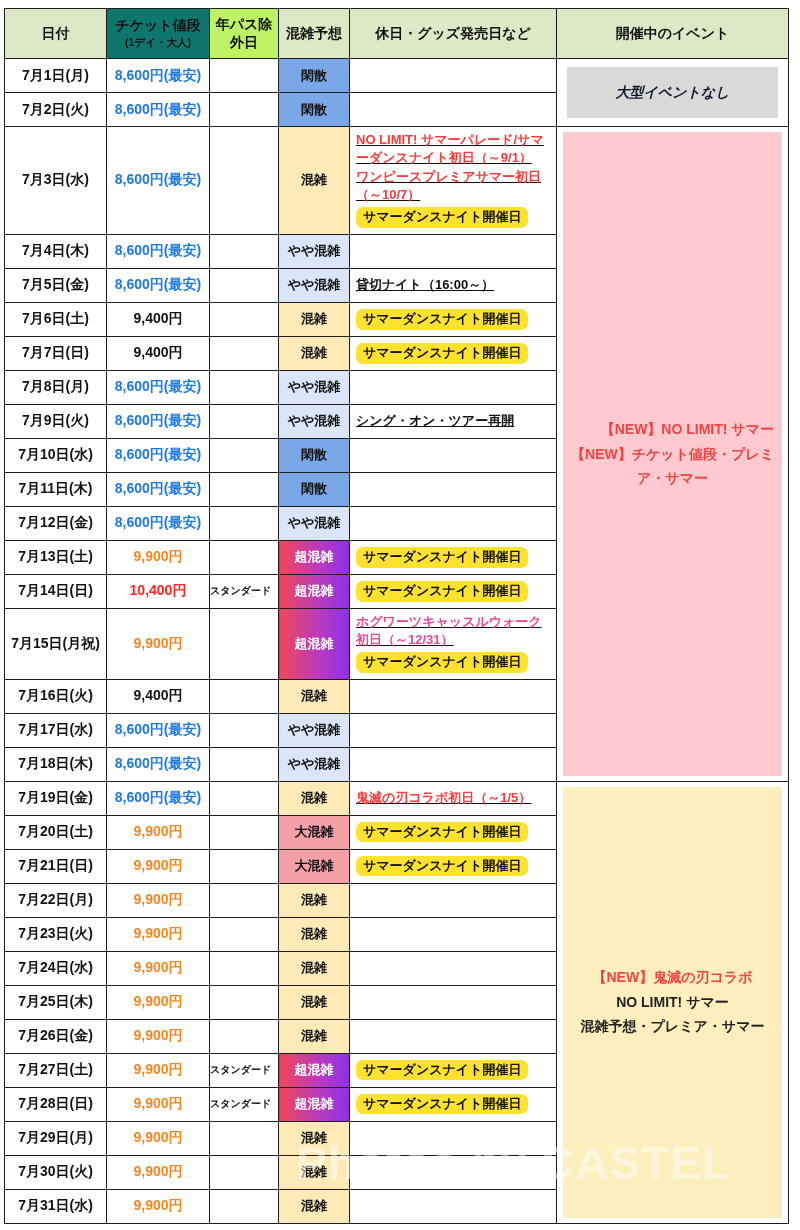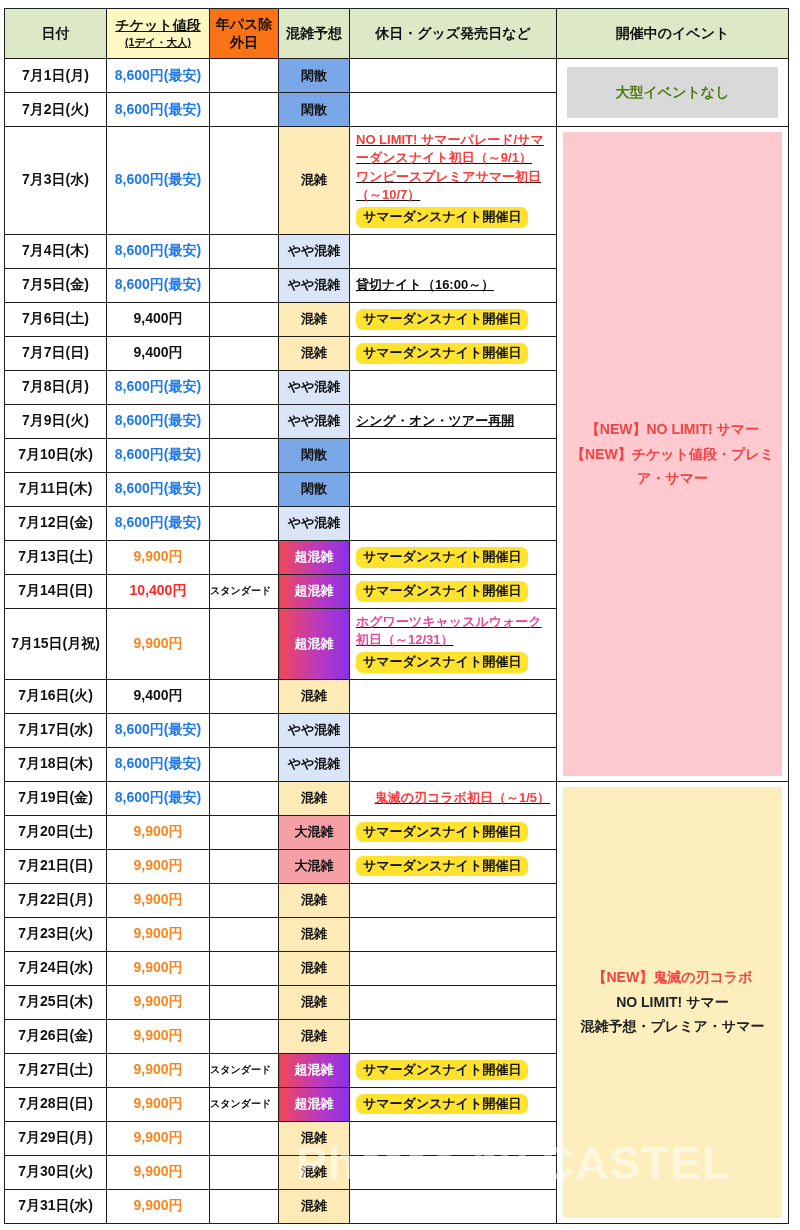--- a/index.html
+++ b/index.html
@@ -51,25 +51,25 @@
       <col style="width:69px">
     <col style="width:71px">
       <col style="width:207px">
       <col style="width:232px">
   </colgroup>
   <thead>
       <tr>
         <th style="background: rgb(221, 233, 198);">
           <div>日付</div>
         </th>
-        <th style="background: #fef9c3; text-decoration: underline;">
+        <th style="background: #0f766e;">
           <div>チケット値段</div>
           <div class="h-sub">(1デイ・大人)</div>
         </th>
-        <th style="background: #f97316;">
+        <th style="background: #bef264;">
           <div>年パス除外日</div>
         </th>
         <th style="background: rgb(221, 233, 198);">
           <div>混雑予想</div>
         </th>
         <th style="background: rgb(221, 233, 198);">
           <div>休日・グッズ発売日など</div>
         </th>
         <th style="background: rgb(221, 233, 198);">
           <div>開催中のイベント</div>
@@ -78,21 +78,21 @@
     </thead>
   <tbody>
       <tr>
         <td class="c-date">7月1日(月)</td>
         <td class="c-price" style="color: rgb(29, 121, 232);">8,600円(最安)</td>
         <td class="c-pass"></td>
         <td class="c-crowd" style="background: rgb(121, 167, 232); color: rgb(17, 17, 17);">閑散</td>
         <td class="c-notes"></td>
         <td class="c-event" rowspan="2">
           <div class="event-box" style="background: rgb(217, 217, 217); inset: 8px 10px;">
-            <div class="event-line" style="color: #4d7c0f;">大型イベントなし</div>
+            <div class="event-line" style="color: #0f172a; font-style: italic;">大型イベントなし</div>
           </div>
         </td>
       </tr>
       <tr>
         <td class="c-date">7月2日(火)</td>
         <td class="c-price" style="color: rgb(29, 121, 232);">8,600円(最安)</td>
         <td class="c-pass"></td>
         <td class="c-crowd" style="background: rgb(121, 167, 232); color: rgb(17, 17, 17);">閑散</td>
         <td class="c-notes"></td>
       </tr>
@@ -101,21 +101,21 @@
         <td class="c-price" style="color: rgb(29, 121, 232);">8,600円(最安)</td>
         <td class="c-pass"></td>
         <td class="c-crowd" style="background: rgb(253, 234, 182); color: rgb(17, 17, 17);">混雑</td>
         <td class="c-notes">
           <div class="note" style="color: rgb(251, 59, 59);">NO LIMIT! サマーパレード/サマーダンスナイト初日（～9/1）</div>
           <div class="note" style="color: rgb(251, 59, 59);">ワンピースプレミアサマー初日（～10/7）</div>
           <div class="note"><span class="badge" style="background: rgb(255, 226, 46);">サマーダンスナイト開催日</span></div>
         </td>
         <td class="c-event" rowspan="16">
           <div class="event-box" style="background: rgb(255, 202, 207); inset: 5px 6px;">
-            <div class="event-line" style="color: rgb(242, 67, 67);">【NEW】NO LIMIT! サマー</div>
+            <div class="event-line" style="color: rgb(242, 67, 67); text-align: right;">【NEW】NO LIMIT! サマー</div>
             <div class="event-line" style="color: rgb(242, 67, 67);">【NEW】チケット値段・プレミア・サマー</div>
           </div>
         </td>
       </tr>
       <tr>
         <td class="c-date">7月4日(木)</td>
         <td class="c-price" style="color: rgb(29, 121, 232);">8,600円(最安)</td>
         <td class="c-pass"></td>
         <td class="c-crowd" style="background: rgb(218, 230, 247); color: rgb(17, 17, 17);">やや混雑</td>
         <td class="c-notes"></td>
@@ -232,21 +232,21 @@
         <td class="c-pass"></td>
         <td class="c-crowd" style="background: rgb(218, 230, 247); color: rgb(17, 17, 17);">やや混雑</td>
         <td class="c-notes"></td>
       </tr>
       <tr>
         <td class="c-date">7月19日(金)</td>
         <td class="c-price" style="color: rgb(29, 121, 232);">8,600円(最安)</td>
         <td class="c-pass"></td>
         <td class="c-crowd" style="background: rgb(253, 234, 182); color: rgb(17, 17, 17);">混雑</td>
         <td class="c-notes">
-          <div class="note" style="color: rgb(251, 59, 59); text-align: right;">鬼滅の刃コラボ初日（～1/5）</div>
+          <div class="note" style="color: rgb(251, 59, 59);">鬼滅の刃コラボ初日（～1/5）</div>
         </td>
         <td class="c-event" rowspan="13">
           <div class="event-box" style="background: rgb(252, 238, 189); inset: 5px 6px;">
             <div class="event-line" style="color: rgb(242, 67, 67);">【NEW】鬼滅の刃コラボ</div>
             <div class="event-line" style="color: rgb(34, 34, 34);">NO LIMIT! サマー</div>
             <div class="event-line" style="color: rgb(34, 34, 34);">混雑予想・プレミア・サマー</div>
           </div>
         </td>
       </tr>
       <tr>

